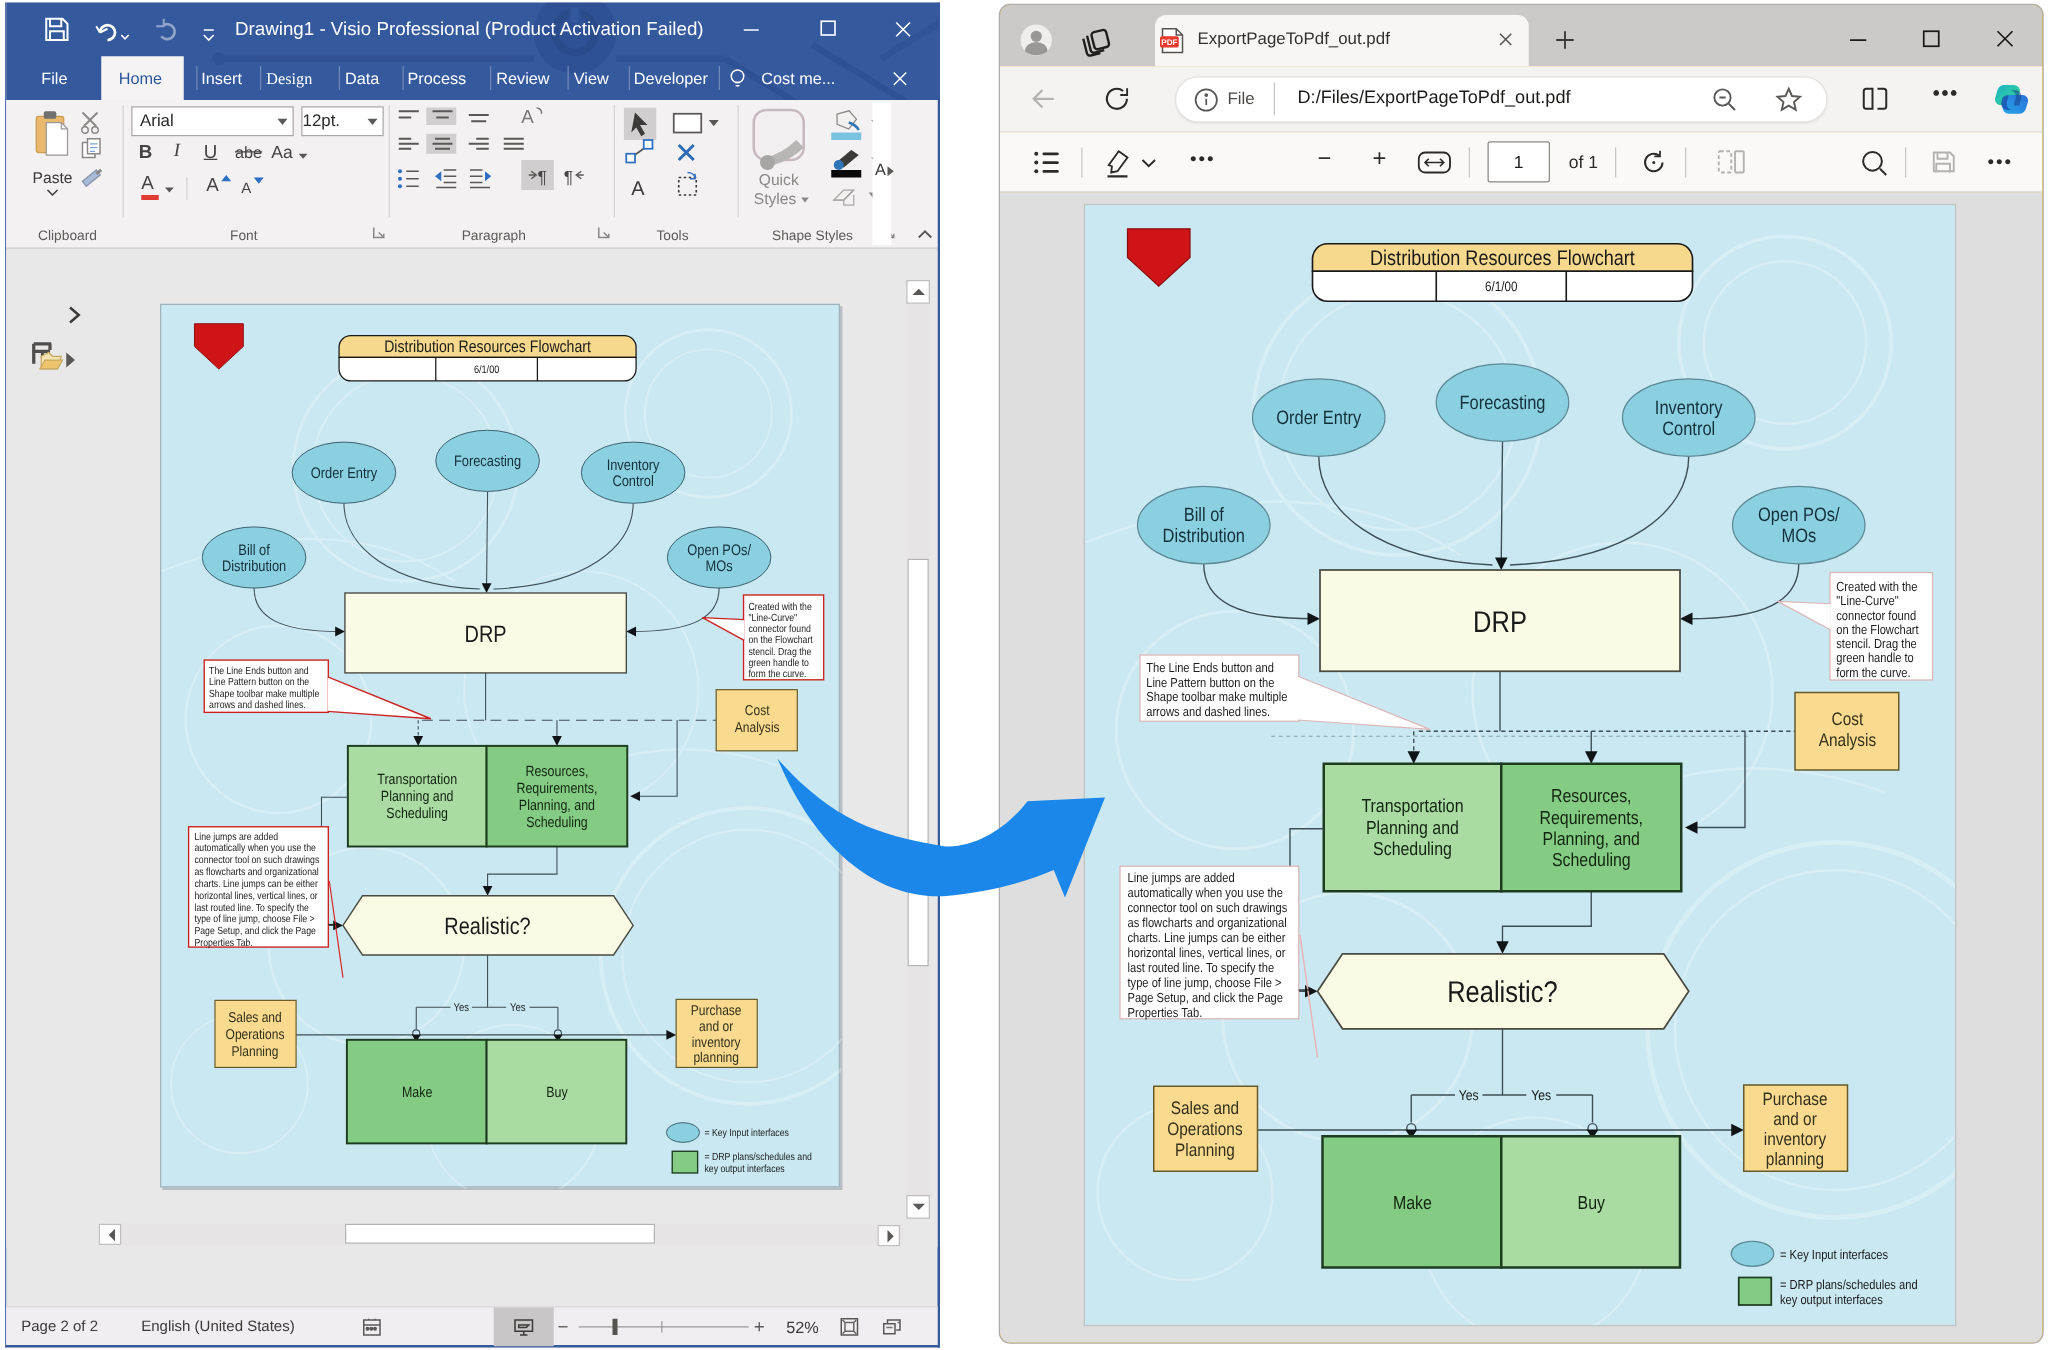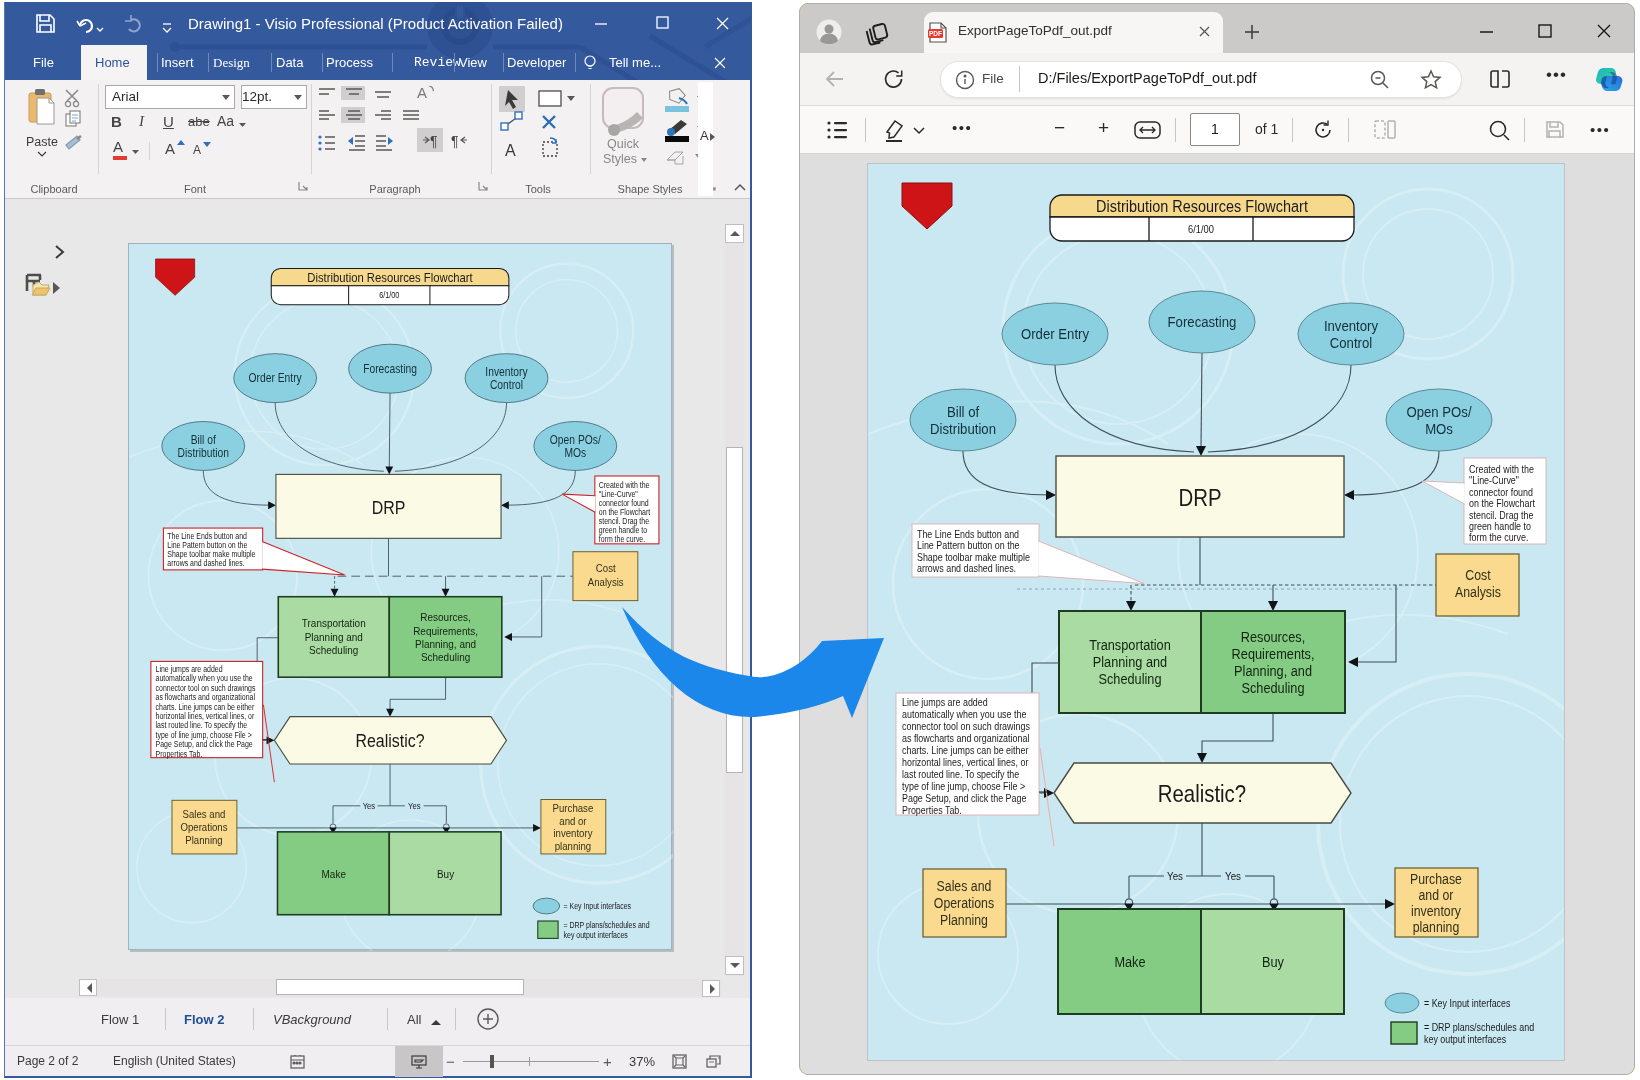--- a/index.html
+++ b/index.html
@@ -266,28 +266,28 @@
     </svg>
   </div>
   <div id="vtabs">
     <div class="abs" style="left:76px;top:0;width:66px;height:35px;background:#f5f3f4;"></div>
     <div class="abs tabitem" style="left:18px;">File</div>
     <div class="abs tabitem" style="left:80px;color:#2b579a;">Home</div>
     <div class="abs tabitem" style="left:146px;">Insert</div>
     <div class="abs tabitem" style="left:198px;font-family:Liberation Serif, serif;">Design</div>
     <div class="abs tabitem" style="left:261px;">Data</div>
     <div class="abs tabitem" style="left:311px;">Process</div>
-    <div class="abs tabitem" style="left:399px;font-family:Liberation Mono, monospace;">Review</div>
+    <div class="abs tabitem" style="left:382px;">Review</div>
     <div class="abs tabitem" style="left:444px;">View</div>
     <div class="abs tabitem" style="left:492px;">Developer</div>
     <svg class="abs" style="left:575px;top:8px" width="20" height="20" fill="none" stroke="#fff" stroke-width="1.2">
       <circle cx="10" cy="8" r="5"></circle>
         <path d="M8,13 h4 M8.5,15.5 h3"></path>
     </svg>
-    <div class="abs tabitem" style="left:594px;">Tell me...</div>
+    <div class="abs tabitem" style="left:594px;">Cost me...</div>
     <svg class="abs" style="left:700px;top:9px" width="30" height="20" stroke="#fff" stroke-width="1.2">
       <path d="M10,4 l10,10 M20,4 l-10,10"></path>
     </svg>
     <div class="abs" style="left:152px;top:8px;width:1px;height:19px;background:#7189b9;"></div>
     <div class="abs" style="left:203px;top:8px;width:1px;height:19px;background:#7189b9;"></div>
     <div class="abs" style="left:266px;top:8px;width:1px;height:19px;background:#7189b9;"></div>
     <div class="abs" style="left:317px;top:8px;width:1px;height:19px;background:#7189b9;"></div>
     <div class="abs" style="left:387px;top:8px;width:1px;height:19px;background:#7189b9;"></div>
     <div class="abs" style="left:449px;top:8px;width:1px;height:19px;background:#7189b9;"></div>
     <div class="abs" style="left:498px;top:8px;width:1px;height:19px;background:#7189b9;"></div>
@@ -514,58 +514,41 @@
     <div class="abs" style="left:74px;top:779px;width:18px;height:17px;background:#fdfdfd;border:1px solid #c0bebe;"></div>
     <svg class="abs" style="left:79px;top:782px" width="10" height="12" fill="#5a5857">
         <path d="M8,1 v10 l-5,-5 Z"></path>
       </svg>
     <div class="abs" style="left:271px;top:779px;width:248px;height:16px;background:#fff;border:1px solid #b5b3b3;"></div>
     <div class="abs" style="left:697px;top:780px;width:18px;height:17px;background:#fdfdfd;border:1px solid #c0bebe;"></div>
     <svg class="abs" style="left:703px;top:783px" width="10" height="12" fill="#5a5857">
         <path d="M2,1 v10 l5,-5 Z"></path>
       </svg>
   </div>
-  <div id="vpagetabs">
-    <div class="abs" style="left:96px;top:14px;">Flow 1</div>
-    <div class="abs" style="left:160px;top:10px;width:1px;height:22px;background:#c8c6c6;"></div>
-    <div class="abs" style="left:179px;top:14px;font-weight:bold;color:#1f4e97;">Flow 2</div>
-    <div class="abs" style="left:248px;top:10px;width:1px;height:22px;background:#c8c6c6;"></div>
-    <div class="abs" style="left:268px;top:14px;font-style:italic;">VBackground</div>
-    <div class="abs" style="left:382px;top:10px;width:1px;height:22px;background:#c8c6c6;"></div>
-    <div class="abs" style="left:402px;top:14px;">All</div>
-    <svg class="abs" style="left:425px;top:20px" width="12" height="9" fill="#3b3a39">
-        <path d="M1,7 l5,-5 5,5 Z"></path>
-      </svg>
-    <div class="abs" style="left:450px;top:10px;width:1px;height:22px;background:#c8c6c6;"></div>
-    <svg class="abs" style="left:472px;top:10px" width="24" height="24" fill="none" stroke="#5a5857" stroke-width="1.4">
-        <circle cx="11" cy="11" r="10"></circle>
-        <path d="M11,6 v10 M6,11 h10"></path>
-      </svg>
-  </div>
   <div id="vstatus">
     <div class="abs" style="left:12px;top:8px;">Page 2 of 2</div>
     <div class="abs" style="left:108px;top:8px;">English (United States)</div>
     <svg class="abs" style="left:284px;top:7px" width="18" height="18" fill="none" stroke="#5a5857" stroke-width="1.2">
       <rect x="2" y="3" width="13" height="12"></rect>
         <path d="M2,7 h13 M6,3 v-1 M11,3 v-1"></path>
         <circle cx="5" cy="10" r="1" fill="#5a5857"></circle>
         <circle cx="8" cy="10" r="1" fill="#5a5857"></circle>
         <circle cx="11" cy="10" r="1" fill="#5a5857"></circle>
     </svg>
     <div class="abs" style="left:390px;top:0;width:48px;height:31px;background:#c8c6c7;"></div>
     <svg class="abs" style="left:405px;top:7px" width="18" height="18" fill="none" stroke="#3b3a39" stroke-width="1.2">
       <rect x="2" y="3" width="14" height="9"></rect>
         <path d="M9,12 v3 M6,15 h6 M5,7 h8 l-2,2 h-6 Z"></path>
     </svg>
     <div class="abs" style="left:441px;top:7px;font-size:15px;color:#5a5857;">−</div>
     <div class="abs" style="left:458px;top:15px;width:136px;height:1px;background:#9a9898;"></div>
     <div class="abs" style="left:524px;top:11px;width:1px;height:9px;background:#9a9898;"></div>
     <div class="abs" style="left:485px;top:9px;width:4px;height:13px;background:#55534f;"></div>
     <div class="abs" style="left:598px;top:7px;font-size:15px;color:#5a5857;">+</div>
-    <div class="abs" style="left:624px;top:8px;font-size:13px;">37%</div>
+    <div class="abs" style="left:624px;top:8px;font-size:13px;">52%</div>
     <svg class="abs" style="left:666px;top:7px" width="18" height="18" fill="none" stroke="#5a5857" stroke-width="1.2">
       <rect x="2" y="2" width="13" height="13"></rect>
         <path d="M5,5 l-2,-2 M12,5 l2,-2 M5,12 l-2,2 M12,12 l2,2 M5,5 h7 v7 h-7 Z" opacity=".9"></path>
     </svg>
     <svg class="abs" style="left:700px;top:7px" width="20" height="18" fill="none" stroke="#5a5857" stroke-width="1.2">
       <rect x="2" y="6" width="9" height="8"></rect>
         <path d="M5,6 v-3 h10 v8 h-3"></path>
         <path d="M4,9 h5 M13,5 h2" opacity=".8"></path>
     </svg>
   </div>

